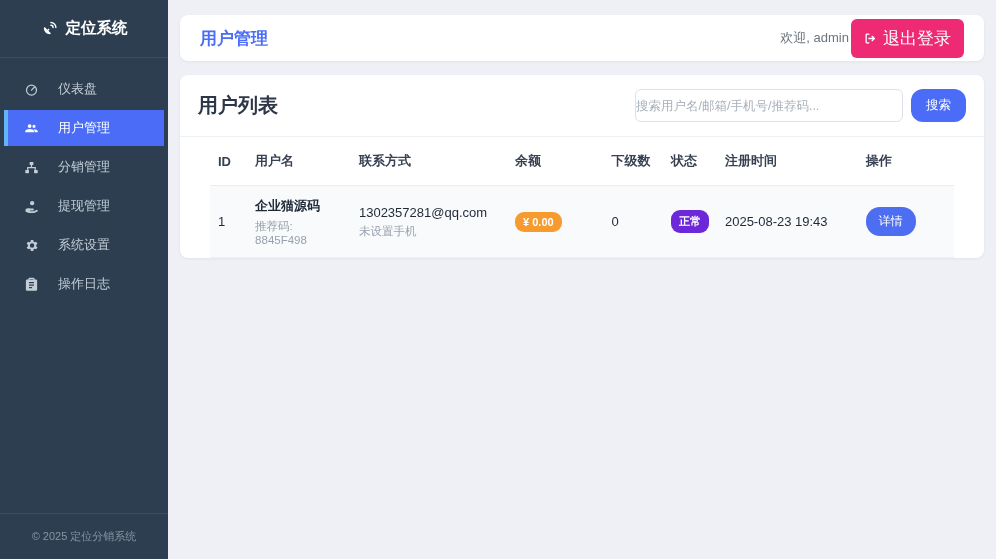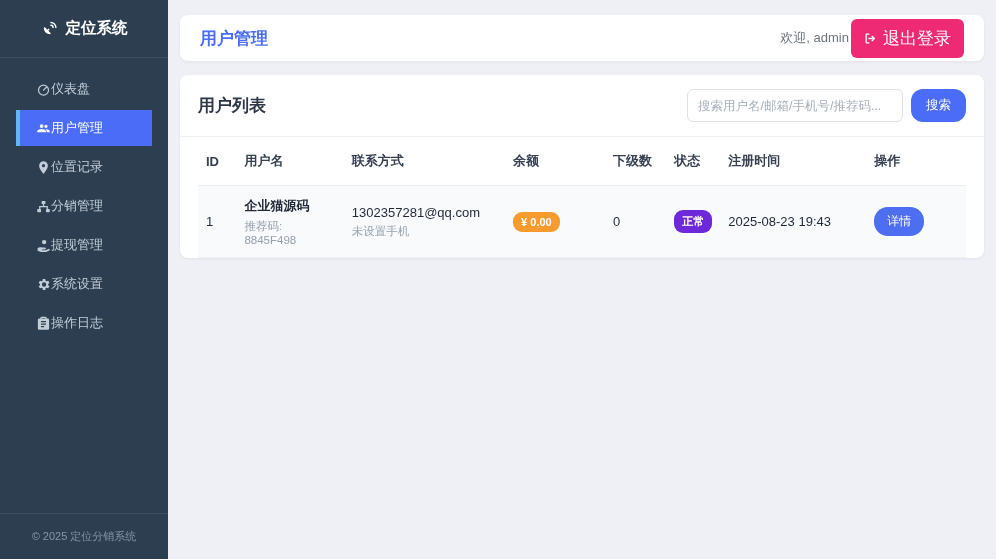--- a/index.html
+++ b/index.html
@@ -29,23 +29,23 @@
     color: #ffffff;
     font-size: 15.5px;
     font-weight: bold;
     border-bottom: 1px solid rgba(255,255,255,0.08);
   }
   .logo svg { width: 17px; height: 17px; }
   .menu { flex: 1; padding-top: 10px; }
   .menu-item {
     display: flex;
     align-items: center;
-    gap: 0;
+    gap: 19px;
     padding: 9px 16px;
-    margin: 3px 16px;
+    margin: 3px 4px;
     font-size: 13px;
     color: #c3cdd8;
     cursor: pointer;
     border-left: 4px solid transparent;
   }
   .menu-item svg { width: 15px; height: 15px; flex: none; }
   .menu-item.active {
     background: #4a6cf7;
     color: #ffffff;
     border-left-color: #64b5f6;
@@ -90,45 +90,45 @@
   .logout-btn svg { width: 13px; height: 13px; }
   
   .content-card { margin-top: 14px; }
   .card-header {
     display: flex;
     align-items: center;
     justify-content: space-between;
     padding: 14px 18px;
     border-bottom: 1px solid #edf0f4;
   }
-  .card-title { font-size: 17px; font-weight: bold; color: #2d3748; }
+  .card-title { font-size: 20px; font-weight: bold; color: #2d3748; }
   .search-box { display: flex; gap: 8px; }
   .search-input {
-    width: 216px;
-    padding: 8px 10px;
+    width: 268px;
+    padding: 8px 0;
     border: 1px solid #dde2e8;
     border-radius: 6px;
     font-size: 12.5px;
     font-family: inherit;
     color: #495057;
     outline: none;
   }
   .search-input::placeholder { color: #a7b0ba; }
   .search-btn {
     background: #4a6cf7;
     color: #ffffff;
     border: none;
     border-radius: 12px;
     padding: 8px 15px;
     font-size: 12.5px;
     font-family: inherit;
     cursor: pointer;
   }
   
-  .table-wrap { padding: 0 18px; }
+  .table-wrap { padding: 0 30px; }
   table { width: 100%; border-collapse: collapse; }
   th {
     text-align: left;
     font-size: 13px;
     font-weight: bold;
     color: #374151;
     padding: 15px 8px;
     border-bottom: 1px solid #e9edf2;
     white-space: nowrap;
   }
@@ -211,26 +211,20 @@
         <circle cx="12" cy="13" r="8"></circle>
           <line x1="12" y1="13" x2="16.5" y2="8.5" stroke-linecap="round"></line>
       </svg>
       <span>仪表盘</span>
     </div>
     <div class="menu-item active">
       <svg viewBox="0 0 24 24" fill="currentColor">
         <path d="M9 11a3 3 0 1 0-3-3 3 3 0 0 0 3 3zm7 0a2.5 2.5 0 1 0-2.5-2.5A2.5 2.5 0 0 0 16 11zM9 12.8c-2.4 0-7 1.2-7 3.6V18h14v-1.6c0-2.4-4.6-3.6-7-3.6zm7 .5c-.3 0-.64.02-1 .06a4.4 4.4 0 0 1 2 3.04V18h5v-1.3c0-2-3.3-3.4-6-3.4z"></path>
       </svg>
       <span>用户管理</span>
-    </div>
-    <div class="menu-item">
-      <svg viewBox="0 0 24 24" fill="currentColor">
-        <path d="M12 2a7 7 0 0 0-7 7c0 5.2 7 13 7 13s7-7.8 7-13a7 7 0 0 0-7-7zm0 9.5A2.5 2.5 0 1 1 14.5 9 2.5 2.5 0 0 1 12 11.5z"></path>
-      </svg>
-      <span>位置记录</span>
     </div>
     <div class="menu-item">
       <svg viewBox="0 0 24 24" fill="currentColor">
         <rect x="9" y="3" width="6" height="5" rx="1"></rect>
           <rect x="2" y="16" width="6" height="5" rx="1"></rect>
           <rect x="16" y="16" width="6" height="5" rx="1"></rect>
         <path d="M11 8h2v3h6v5h-2v-3H7v3H5v-5h6z"></path>
       </svg>
       <span>分销管理</span>
     </div>

